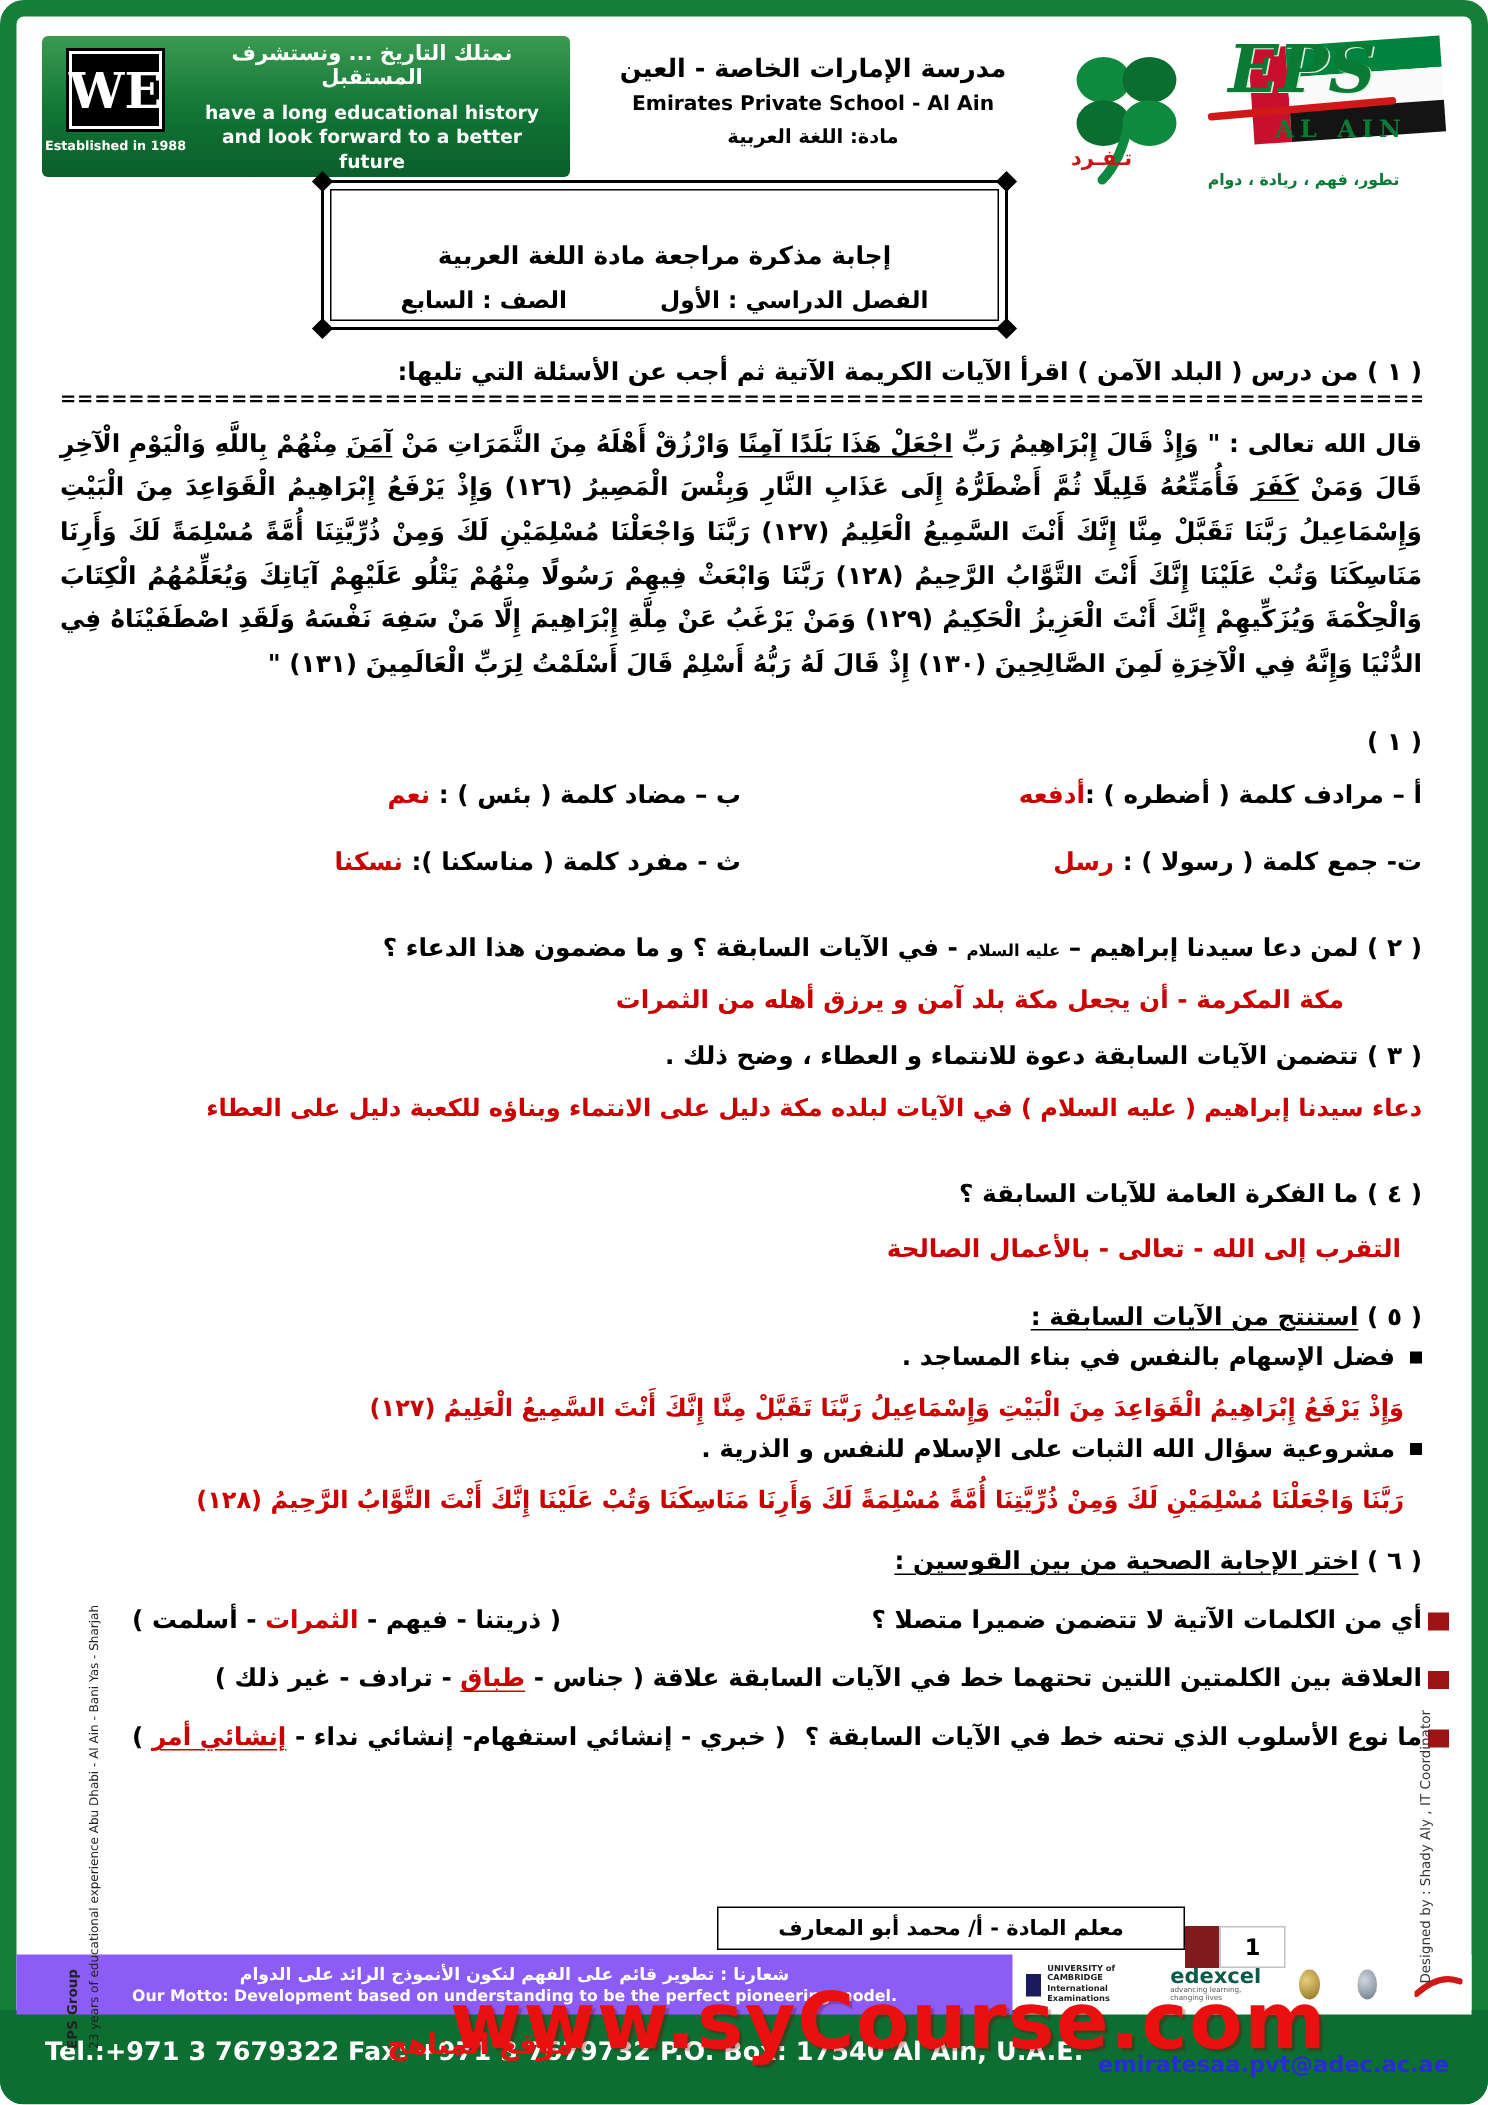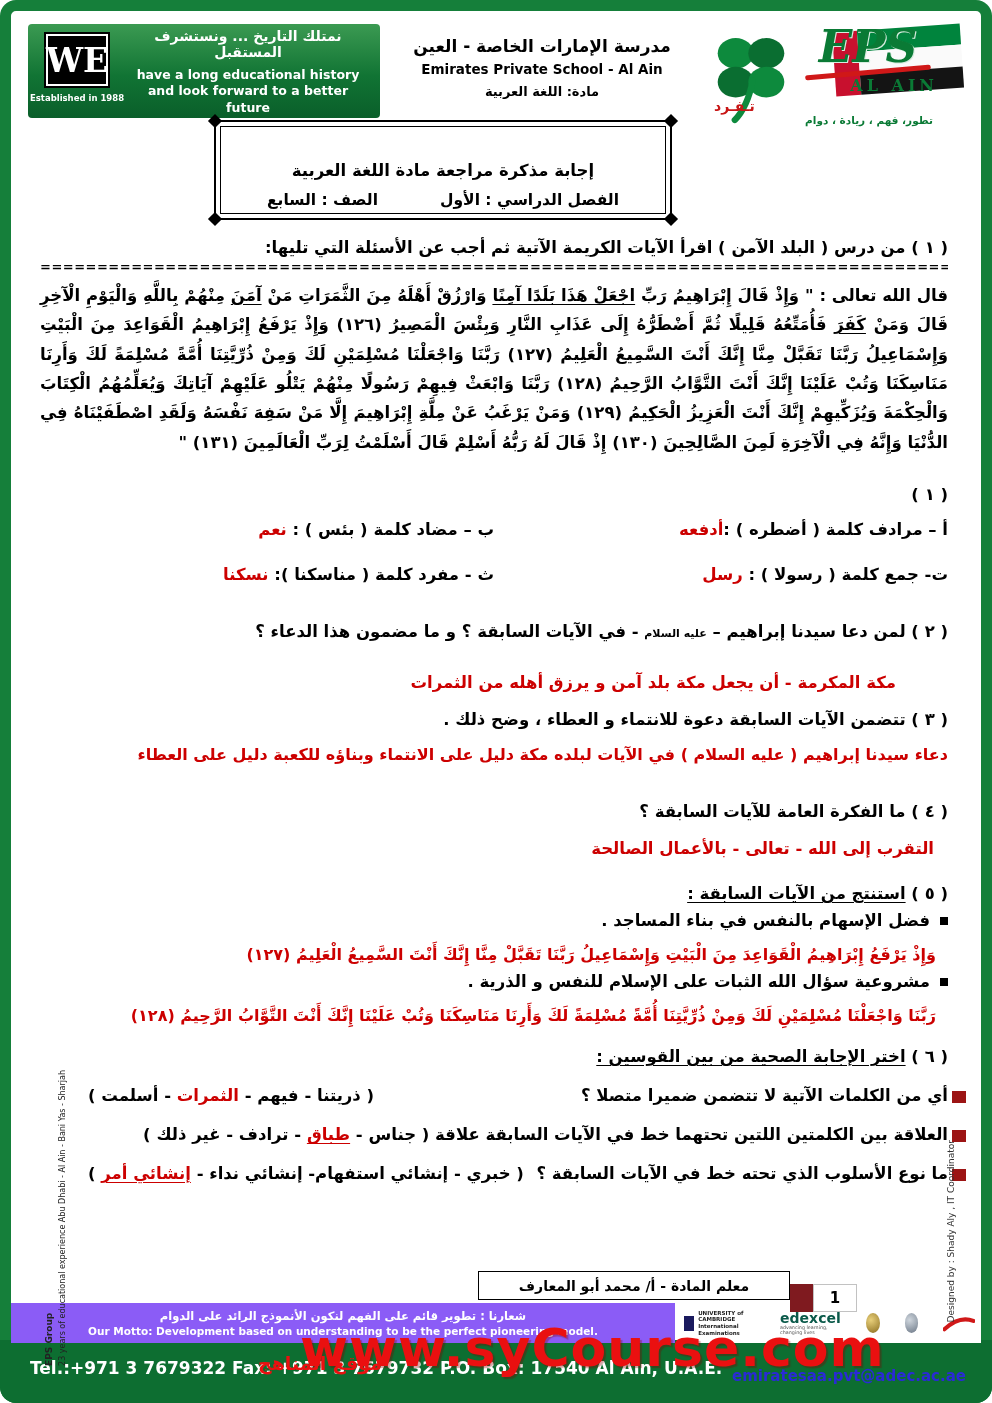--- a/index.html
+++ b/index.html
@@ -71,21 +71,21 @@
     text-align:right; color:#000; font-weight:bold; font-size:16.5px; }
   .red { color:#cc0000; }
   .u { text-decoration:underline; text-underline-offset:3px; }
   .divider { margin-top:3px; font-size:13px; line-height:1; white-space:nowrap;
     overflow:hidden; letter-spacing:0.5px; direction:ltr; text-align:right; }
   .quran { margin-top:8px; text-align:justify; line-height:1.78; font-size:16.5px; }
   .qnum { margin-top:28px; }
   .q1grid { display:grid; grid-template-columns:1fr 1fr; row-gap:26px; margin-top:16px; }
   .q2 { margin-top:38px; }
   .small-note { font-size:11px; }
-  .a2 { margin-top:32px; padding-right:52px; }
+  .a2 { margin-top:16px; padding-right:52px; }
   .q3 { margin-top:18px; }
   .a3 { margin-top:16px; font-size:16px; }
   .q4 { margin-top:38px; }
   .a4 { margin-top:18px; padding-right:14px; }
   .q5head { margin-top:26px; }
   .bullet-line { margin-top:8px; display:flex; align-items:center; gap:10px; }
   .sq { width:8px; height:8px; background:#000; flex:0 0 auto; }
   .evidence { margin-top:15px; padding-right:12px; font-size:16px; }
   .q6head { margin-top:22px; }
   .q6item { position:relative; margin-top:20px; display:flex;

